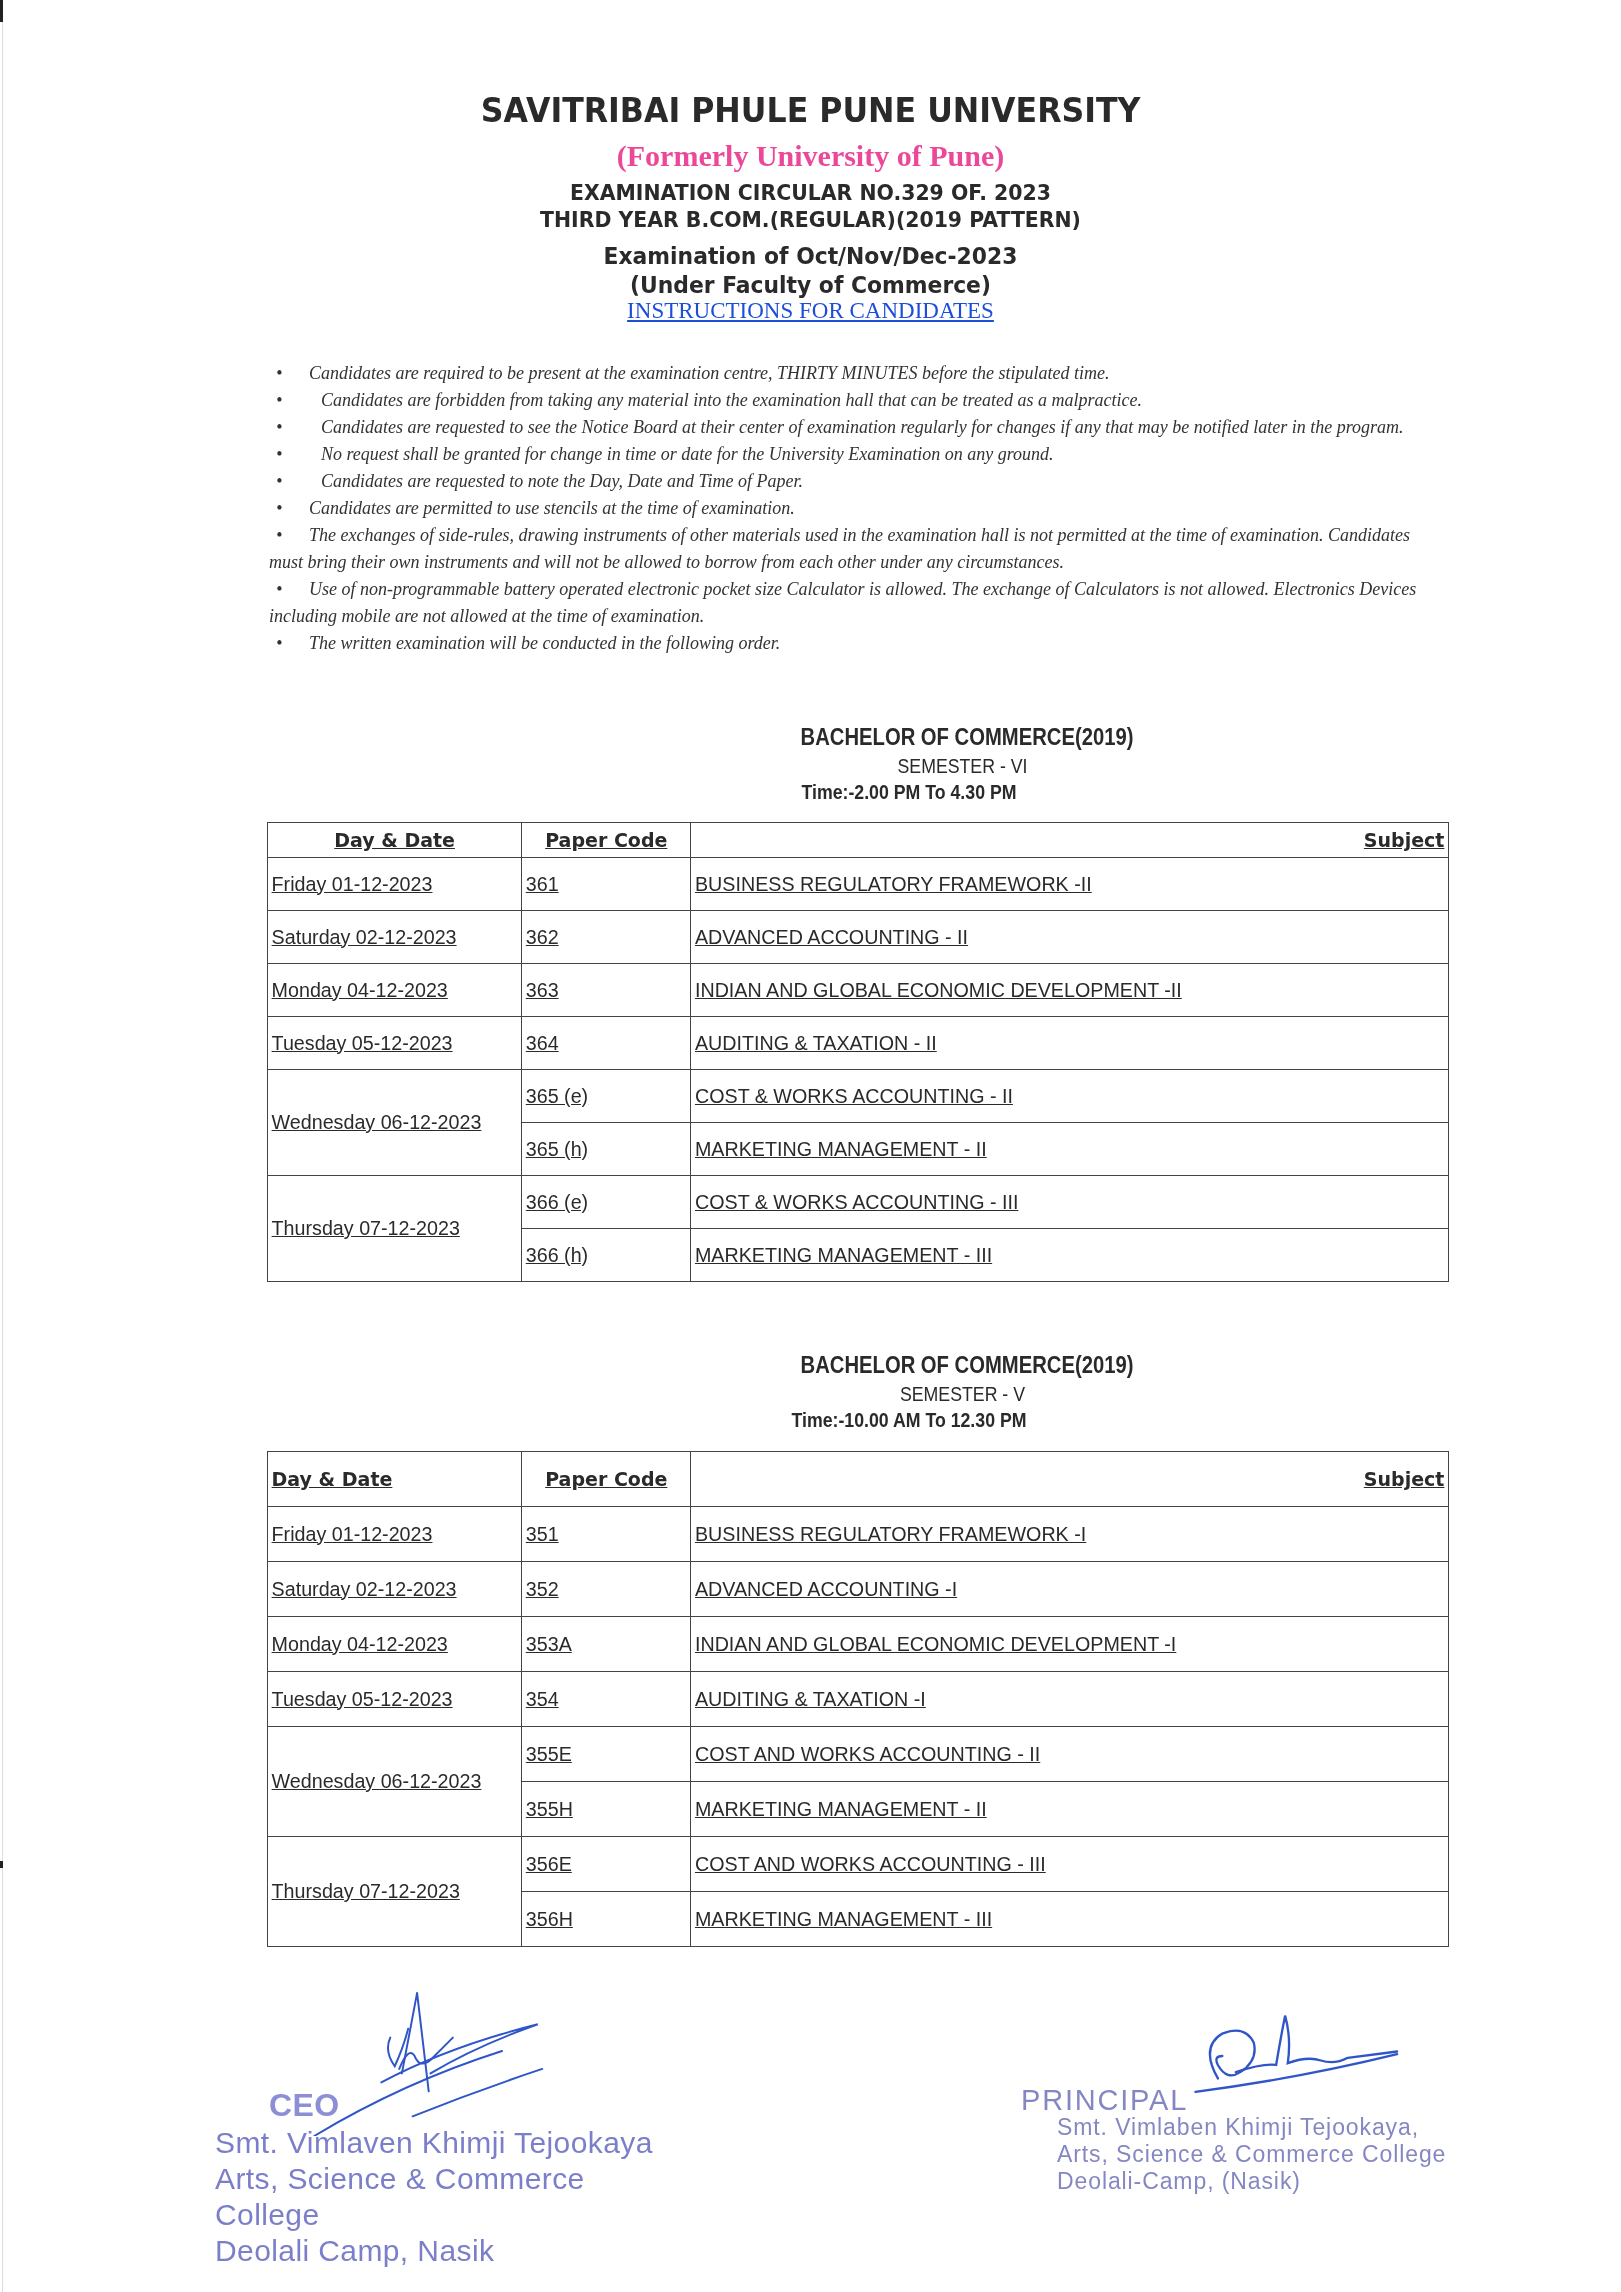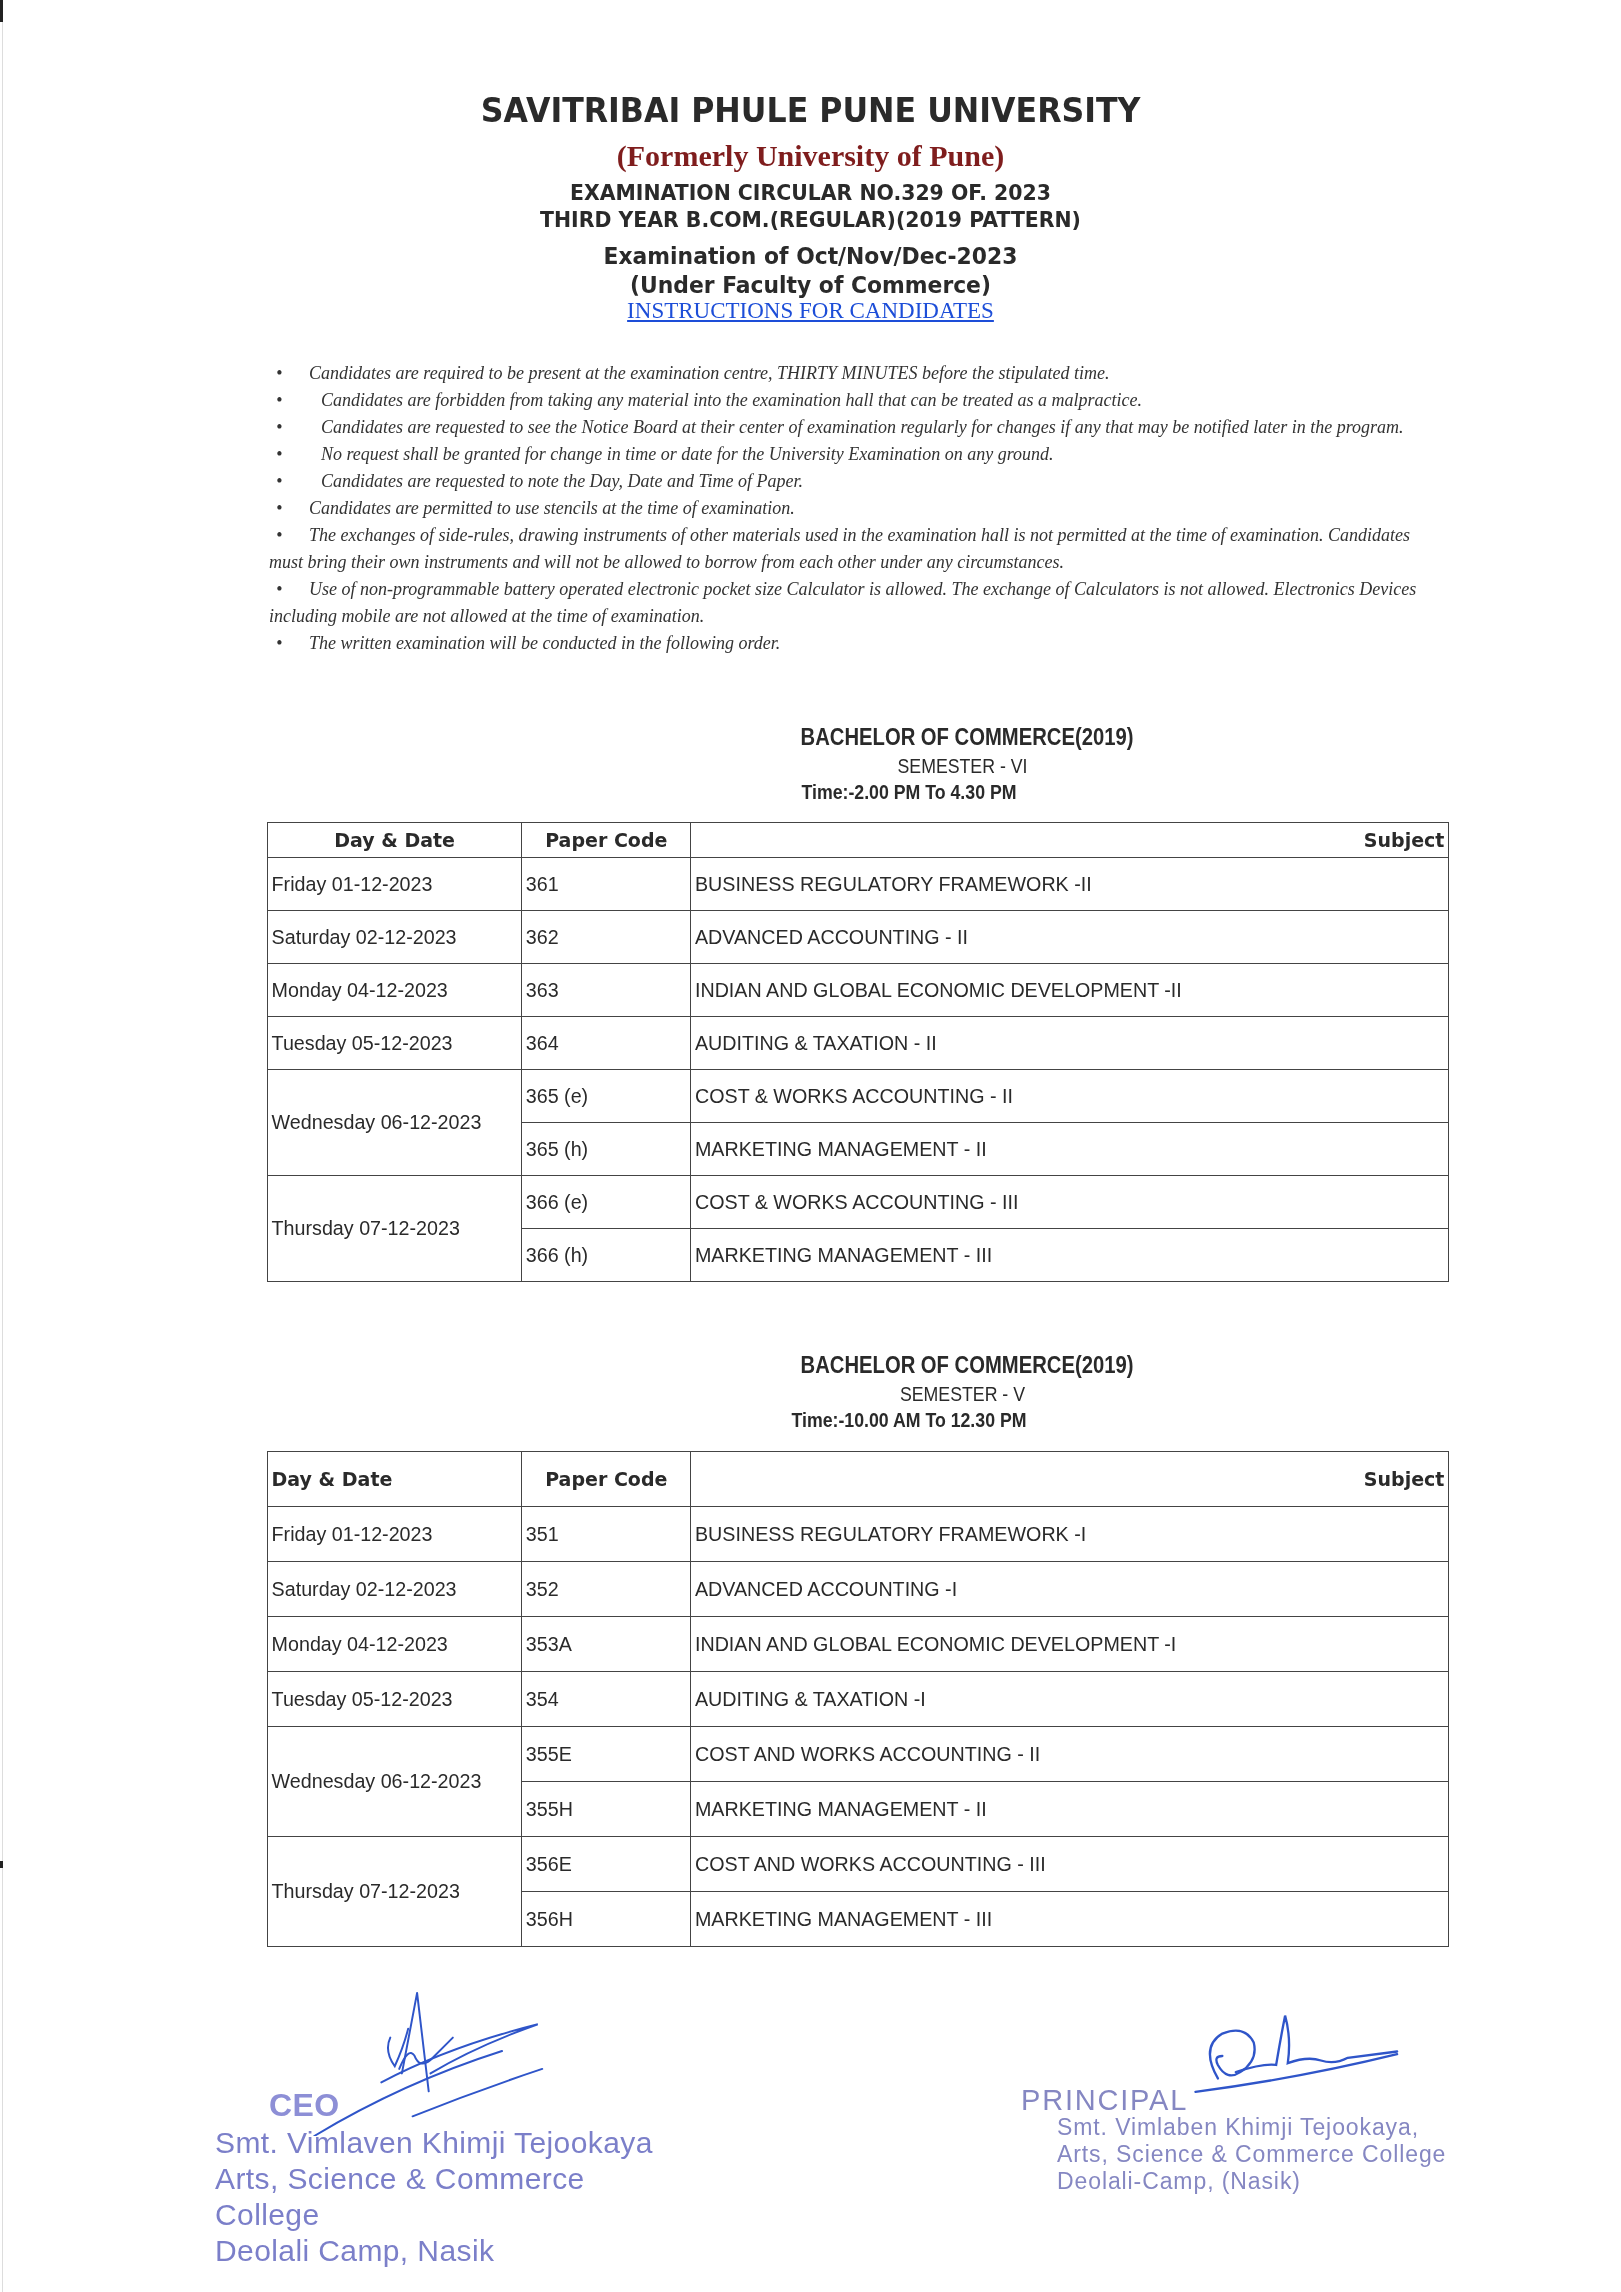--- a/index.html
+++ b/index.html
@@ -3,21 +3,21 @@
 <meta charset="utf-8">
 <style>
   html, body { margin: 0; padding: 0; background: #ffffff; }
   body { width: 1621px; height: 2293px; position: relative; overflow: hidden; color: #222; }
   .scan-edge { position: absolute; left: 0; top: 0; width: 2.7px; height: 21.5px; background: #222; }
   .scan-edge2 { position: absolute; left: 1.8px; top: 21.5px; width: 0.9px; height: 2271px; background: #ddd; }
   .scan-dot { position: absolute; left: 0; top: 1861px; width: 2.7px; height: 7.2px; background: #222; }
 
   .header { position: absolute; left: 0; top: 90px; width: 1621px; text-align: center; }
   .h-univ { font-family: "DejaVu Sans", sans-serif; font-weight: bold; font-size: 34px; color: #2a2a2a; letter-spacing: 0px; transform: scaleX(0.93); display:inline-block; }
-  .h-former { font-family: "Liberation Serif", serif; font-weight: bold; font-size: 30px; color: #7f1d1d; margin-top: 9px; }
+  .h-former { font-family: "Liberation Serif", serif; font-weight: bold; font-size: 30px; color: #ec4899; margin-top: 9px; }
   .h-circ { font-family: "DejaVu Sans", sans-serif; font-weight: bold; font-size: 21.5px; color: #2a2a2a; margin-top: 7.2px; transform: scaleX(0.95); }
   .h-year { font-family: "DejaVu Sans", sans-serif; font-weight: bold; font-size: 21.5px; color: #2a2a2a; margin-top: 1.8px; transform: scaleX(0.95); }
   .h-exam { font-family: "DejaVu Sans", sans-serif; font-weight: bold; font-size: 23px; color: #2a2a2a; margin-top: 10.7px; transform: scaleX(0.95); }
   .h-faculty { font-family: "DejaVu Sans", sans-serif; font-weight: bold; font-size: 23px; color: #2a2a2a; margin-top: 3.6px; transform: scaleX(0.95); }
   .h-instr { font-family: "Liberation Serif", serif; font-size: 23px; color: #1d4ed8; text-decoration: underline; margin-top: 0px; }
 
   .instructions { position: absolute; left: 269px; top: 360px; width: 1164px; font-family: "Liberation Serif", serif; font-size: 18px; color: #333; line-height: 27px; }
   .instr-item { position: relative; }
   .instr-item .bullet { position: absolute; left: 7.2px; top: 0; }
   .instr-item .txt { display: block; text-indent: 0; font-style: italic; }
@@ -26,21 +26,21 @@
   .instr-item.i5 .txt, .instr-item.i6 .txt, .instr-item.i7 .txt, .instr-item.i8 .txt { padding-left: 40px; }
   .instr-item.wrap .txt { padding-left: 0; text-indent: 40px; }
   .instr-item.wrap.i2 .txt { text-indent: 52px; }
 
   .sched-head { position: absolute; left: 0; width: 1934px; text-align: center; font-family: "Liberation Sans", sans-serif; color: #2a2a2a; }
   .sched-head .prog { font-size: 23px; font-weight: bold; transform: scaleX(0.88); }
   .sched-head .sem { font-size: 19.7px; margin-top: 3.6px; transform: scaleX(0.9); margin-left: -9px; }
   .sched-head .time { font-size: 19.7px; font-weight: bold; margin-top: 3.6px; transform: scaleX(0.9); margin-left: -116px; }
 
   table.sched { position: absolute; left: 267px; width: 1182px; border-collapse: collapse; font-family: "Liberation Sans", sans-serif; font-size: 19.7px; color: #2a2a2a; }
-  table.sched td, table.sched th { border: 1.8px solid #444; padding: 0 3.6px; height: 52px; }
+  table.sched td, table.sched th { border: 1.8px solid #444; padding: 0 3.6px; height: 52px; text-decoration: underline; }
   table.sched th { font-family: "DejaVu Sans", sans-serif; font-weight: bold; font-size: 19px; height: 34px; }
   table.sched .c-day { width: 246px; text-align: left; }
   table.sched .c-code { width: 161px; }
   table.sched .c-subj { text-align: left; }
   table.sched th.c-subj { text-align: right; }
   table.sched th.c-day.center { text-align: center; }
   #table1 th { height: 34px; }
   #table2 th { height: 54px; }
   #table2 td { height: 54px; }
   #table1 td { height: 52px; }

